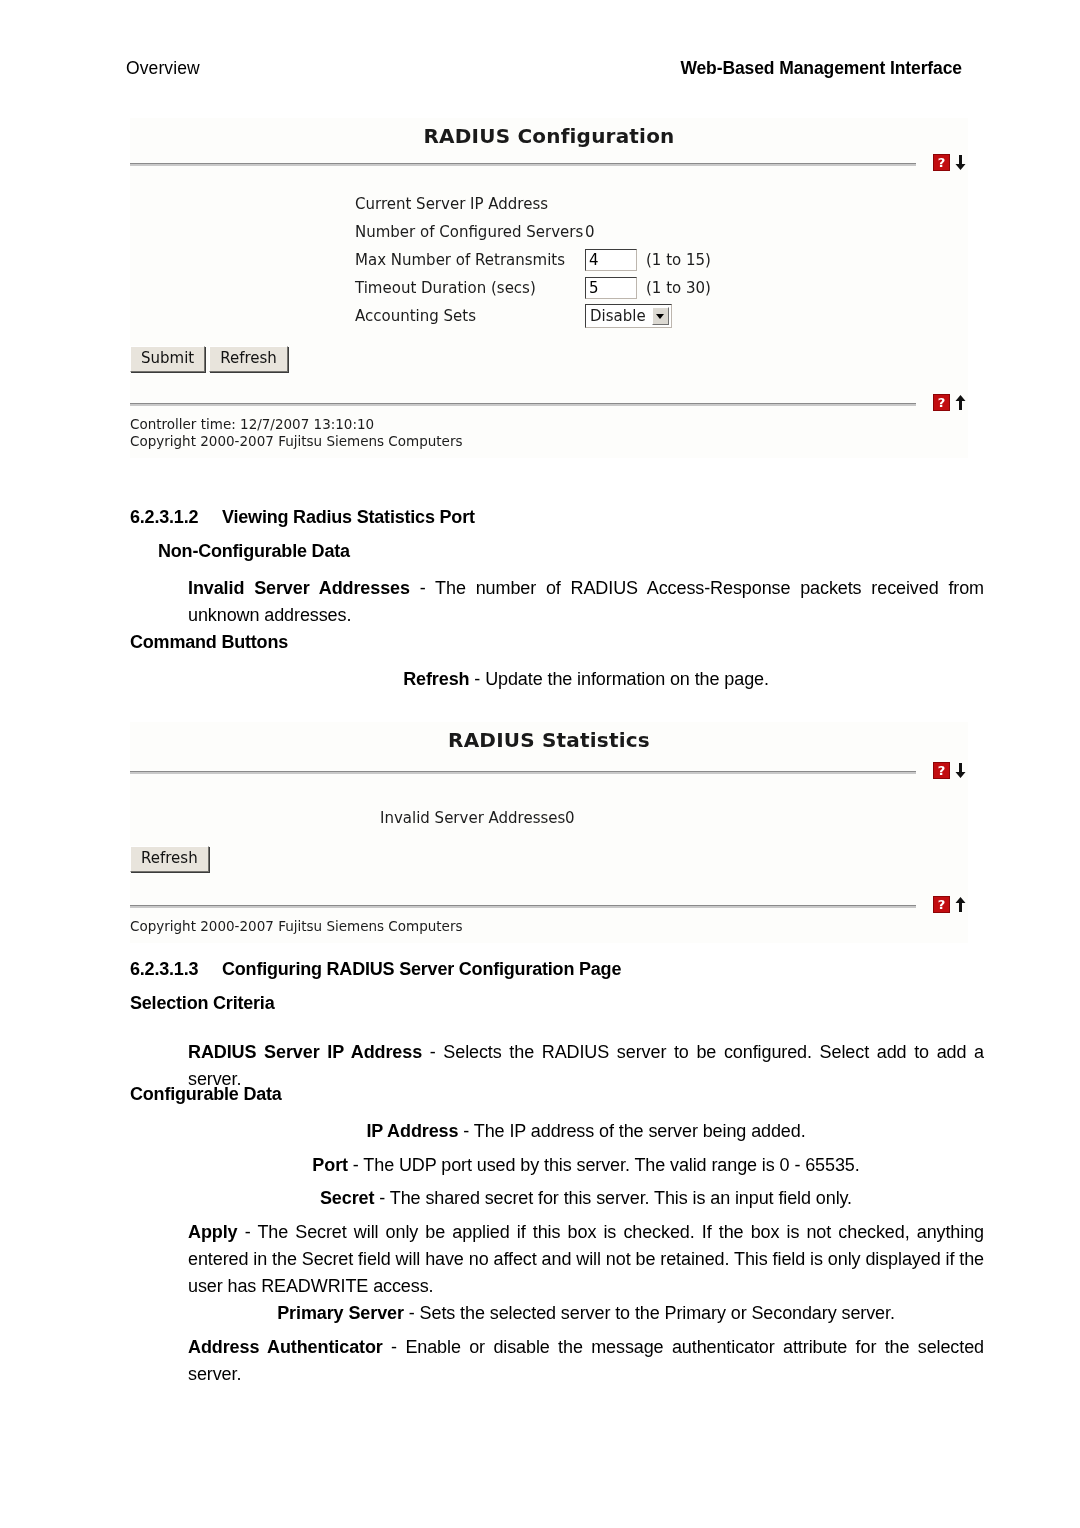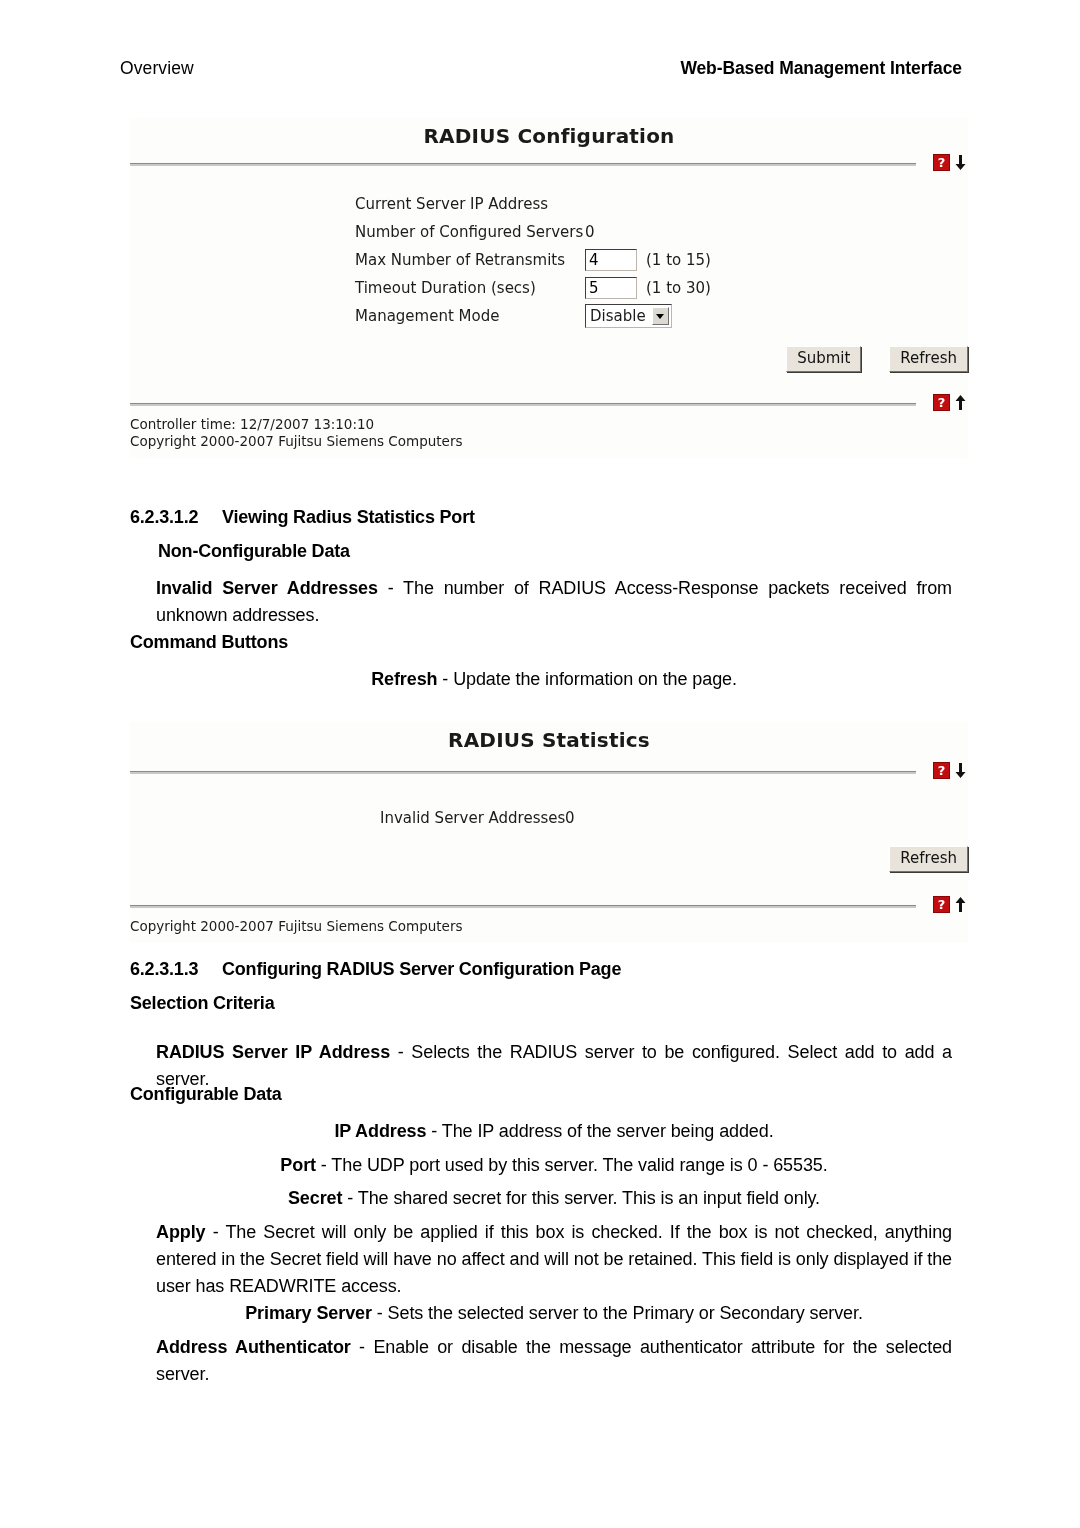--- a/index.html
+++ b/index.html
@@ -11,21 +11,21 @@
     font-family: "Liberation Sans", sans-serif;
     color: #000000;
     position: relative;
     overflow: hidden;
   }
 
   
   .page-header {
     position: absolute;
     top: 58px;
-    left: 120px;
+    left: 126px;
     right: 118px;
     display: flex;
     justify-content: space-between;
     align-items: baseline;
     font-size: 17.5px;
   }
   .page-header .left { letter-spacing: 0.1px; }
   .page-header .right { font-weight: bold; letter-spacing: -0.1px; }
 
   
@@ -145,22 +145,22 @@
     display: block;
     width: 0; height: 0;
     border-left: 4px solid transparent;
     border-right: 4px solid transparent;
     border-top: 5px solid #000;
   }
 
   
   .btn-row {
     display: flex;
-    justify-content: flex-end;
-    gap: 28px;
+    justify-content: flex-start;
+    gap: 4px;
     padding-top: 16px;
   }
   .win-btn {
     min-width: 74px;
     height: 26px;
     background: #e8e4dc;
     border: 1px solid #ffffff;
     border-right-color: #74736e;
     border-bottom-color: #74736e;
     box-shadow: 1px 1px 0 #3b3b3b;
@@ -192,21 +192,21 @@
   .sec-head .num { display: inline-block; width: 92px; }
   .sub-head {
     position: absolute;
     left: 130px;
     font-size: 18px;
     font-weight: bold;
     letter-spacing: -0.2px;
   }
   .para {
     position: absolute;
-    left: 156px;
+    left: 188px;
     width: 796px;
     font-size: 18px;
     line-height: 27px;
     letter-spacing: -0.1px;
     text-align: justify;
   }
   .para.nojust { text-align: center; }
   .para b { font-weight: bold; }
 </style>
 </head>
@@ -259,21 +259,21 @@
 
     <div class="form-row">
       <span class="lbl">Timeout Duration (secs)</span>
       <span class="val">
         <input class="txt-input" type="text" value="5" style="">
         <span class="hint">(1 to 30)</span>
       </span>
     </div>
 
     <div class="form-row">
-      <span class="lbl">Management Mode</span>
+      <span class="lbl">Accounting Sets</span>
       <span class="val">
         <span class="select-box">
           <span class="sel-text">Disable</span>
           <span class="select-arrow">
               <i></i>
             </span>
         </span>
       </span>
     </div>
 

